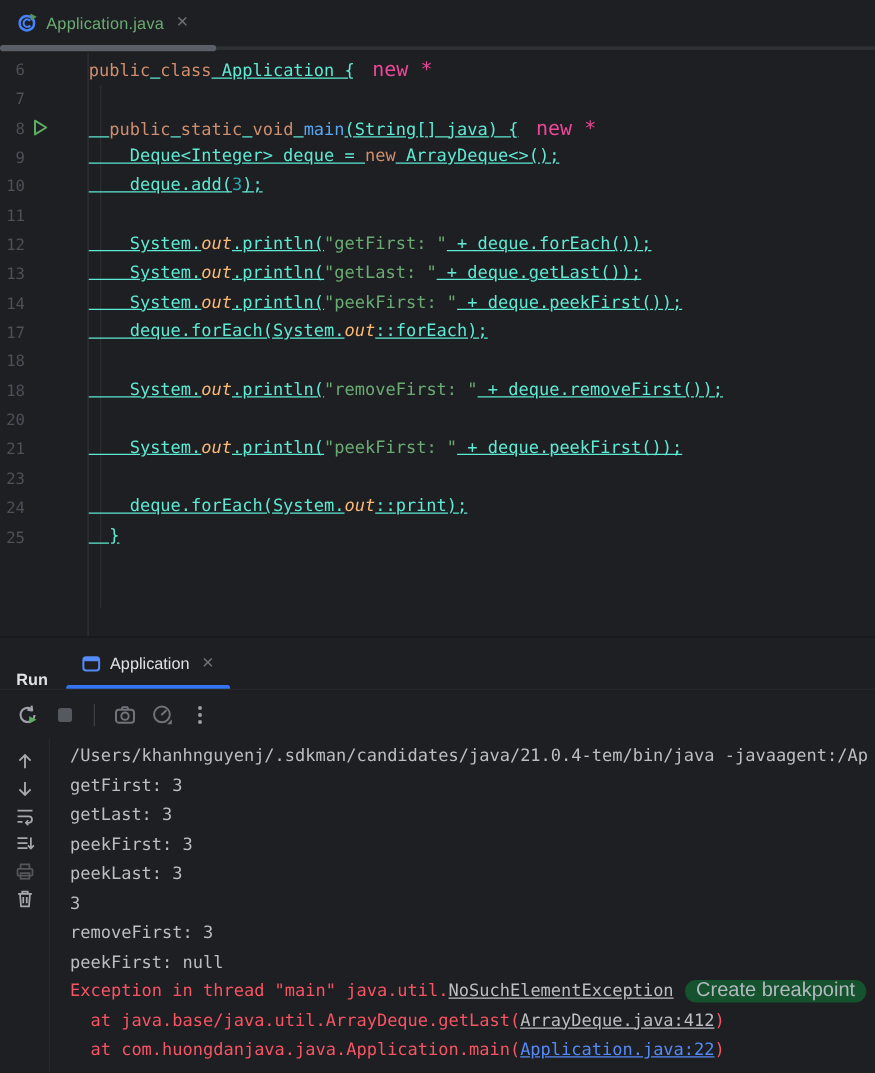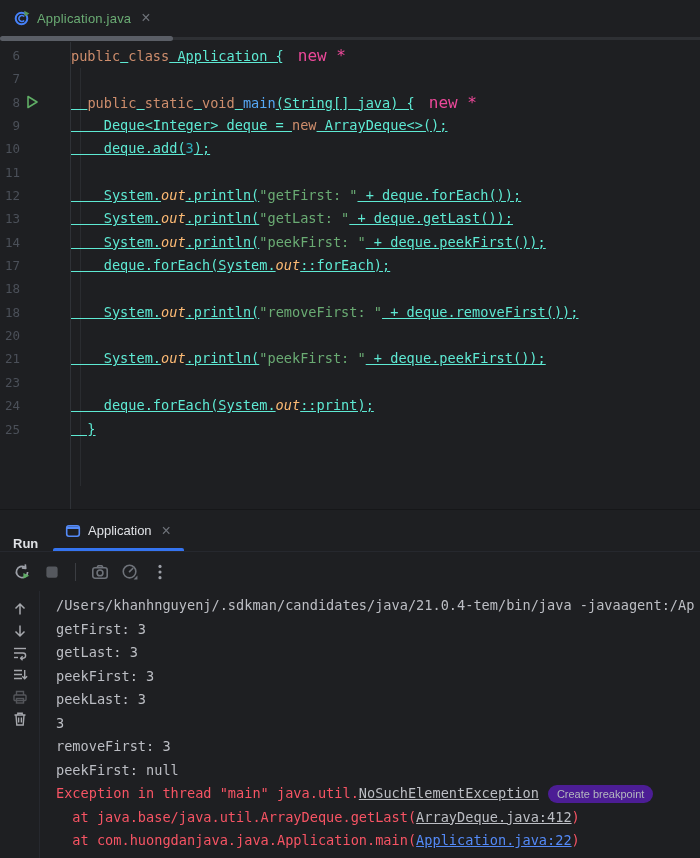--- a/index.html
+++ b/index.html
@@ -58,22 +58,22 @@
                  font-size:13.6px; }
   .crail { width:40px; border-right:1px solid #26282E; display:flex; flex-direction:column;
            align-items:center; padding-top:9px; gap:5px; flex-shrink:0; }
   .cbtn { width:22px; height:17px; display:flex; align-items:center; justify-content:center; cursor:pointer; }
   .console { flex:1; padding:3px 0 0 16px; overflow:hidden; white-space:pre; }
   .cline { height:23.5px; line-height:23.5px; }
   .c-out  { color:#BCBEC4; }
   .c-err  { color:#F75464; }
   .c-lnk  { color:#BCBEC4; text-decoration:underline; cursor:pointer; }
   .c-lnkb { color:#548AF7; text-decoration:underline; cursor:pointer; }
-  .c-badge { display:inline-block; background:#4c1d95; color:#B4B8BF;
-             font-family:"Liberation Sans", sans-serif; font-size:11px;
+  .c-badge { display:inline-block; background:#14532d; color:#B4B8BF;
+             font-family:"Liberation Sans", sans-serif; font-size:16px;
              border-radius:10px; padding:1px 9px; margin-left:9px;
              line-height:16px; vertical-align:middle; cursor:pointer; }
 </style>
 </head>
 <body>
 
 <div class="window">
 
   <div class="tabbar">
     <div class="etab">

